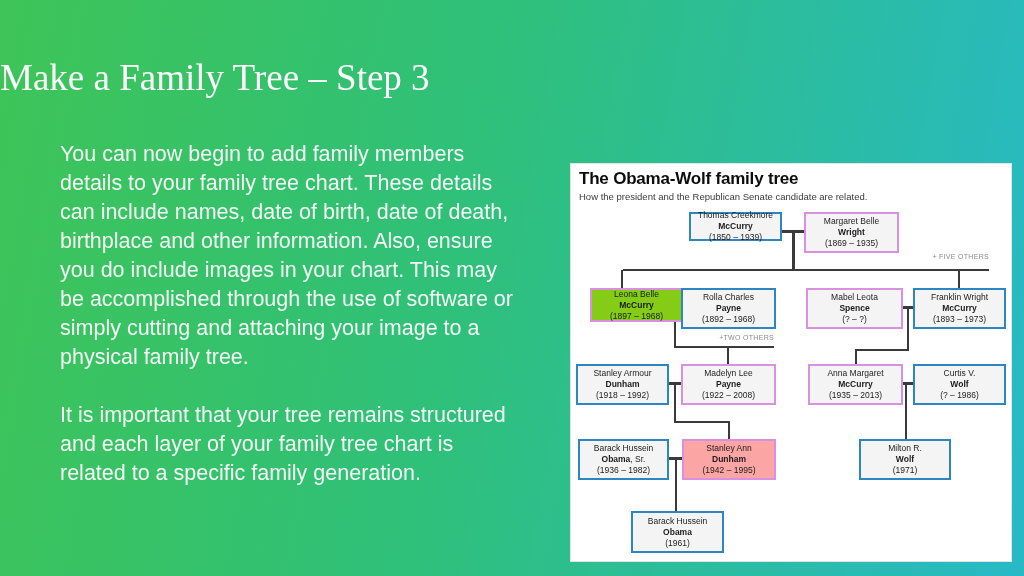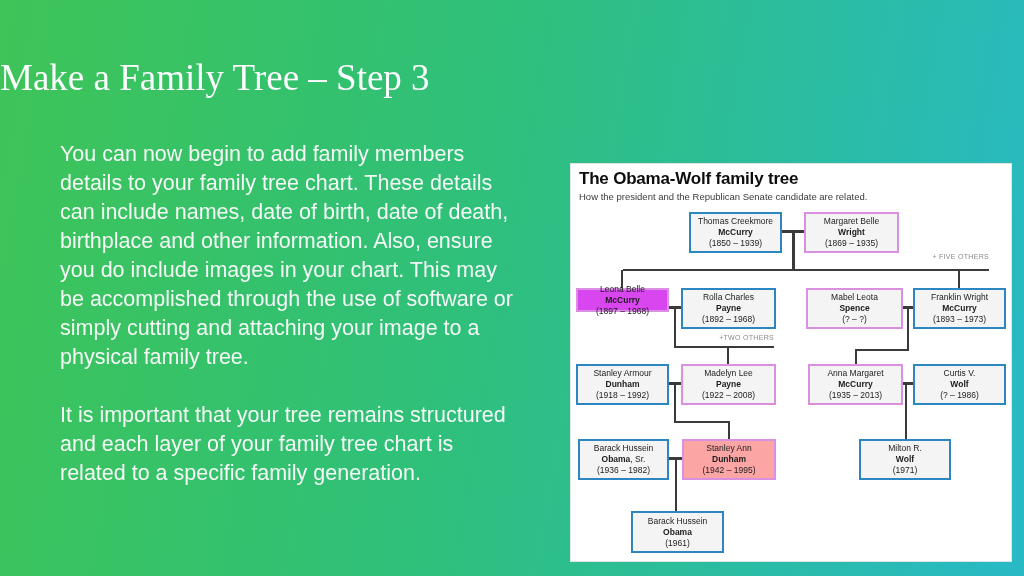--- a/index.html
+++ b/index.html
@@ -72,31 +72,31 @@
         <div class="conn" style="left: 284px; top: 185px; width: 54px; height: 2px; background: rgb(58, 58, 58);"></div>
         <div class="conn" style="left: 284px; top: 186px; width: 2px; height: 14px; background: rgb(58, 58, 58);"></div>
         <div class="conn" style="left: 98px; top: 218px; width: 12px; height: 3px; background: rgb(58, 58, 58);"></div>
         <div class="conn" style="left: 103px; top: 220px; width: 2px; height: 37px; background: rgb(58, 58, 58);"></div>
         <div class="conn" style="left: 103px; top: 257px; width: 56px; height: 2px; background: rgb(58, 58, 58);"></div>
         <div class="conn" style="left: 157px; top: 258px; width: 2px; height: 17px; background: rgb(58, 58, 58);"></div>
         <div class="conn" style="left: 332px; top: 218px; width: 10px; height: 3px; background: rgb(58, 58, 58);"></div>
         <div class="conn" style="left: 334px; top: 220px; width: 2px; height: 55px; background: rgb(58, 58, 58);"></div>
         <div class="conn" style="left: 98px; top: 293px; width: 13px; height: 3px; background: rgb(58, 58, 58);"></div>
         <div class="conn" style="left: 104px; top: 295px; width: 2px; height: 52px; background: rgb(58, 58, 58);"></div>
-        <div class="pbox" style="left: 118px; top: 48px; width: 93px; height: 41px; border-color: rgb(46, 134, 193); background: rgb(244, 244, 244);">
+        <div class="pbox" style="left: 118px; top: 48px; width: 93px; height: 29px; border-color: rgb(46, 134, 193); background: rgb(244, 244, 244);">
           <div>Thomas Creekmore</div>
           <div class="sname">McCurry</div>
           <div>(1850 – 1939)</div>
         </div>
         <div class="pbox" style="left: 233px; top: 48px; width: 95px; height: 41px; border-color: rgb(217, 144, 224); background: rgb(244, 244, 244);">
           <div>Margaret Belle</div>
           <div class="sname">Wright</div>
           <div>(1869 – 1935)</div>
         </div>
-        <div class="pbox" style="left: 5px; top: 124px; width: 93px; height: 24px; border-color: rgb(217, 144, 224); background: #d946ef;">
+        <div class="pbox" style="left: 19px; top: 124px; width: 93px; height: 34px; border-color: rgb(217, 144, 224); background: #84cc16;">
           <div>Leona Belle</div>
           <div class="sname">McCurry</div>
           <div>(1897 – 1968)</div>
         </div>
         <div class="pbox" style="left: 110px; top: 124px; width: 95px; height: 41px; border-color: rgb(46, 134, 193); background: rgb(244, 244, 244);">
           <div>Rolla Charles</div>
           <div class="sname">Payne</div>
           <div>(1892 – 1968)</div>
         </div>
         <div class="pbox" style="left: 235px; top: 124px; width: 97px; height: 41px; border-color: rgb(217, 144, 224); background: rgb(244, 244, 244);">

